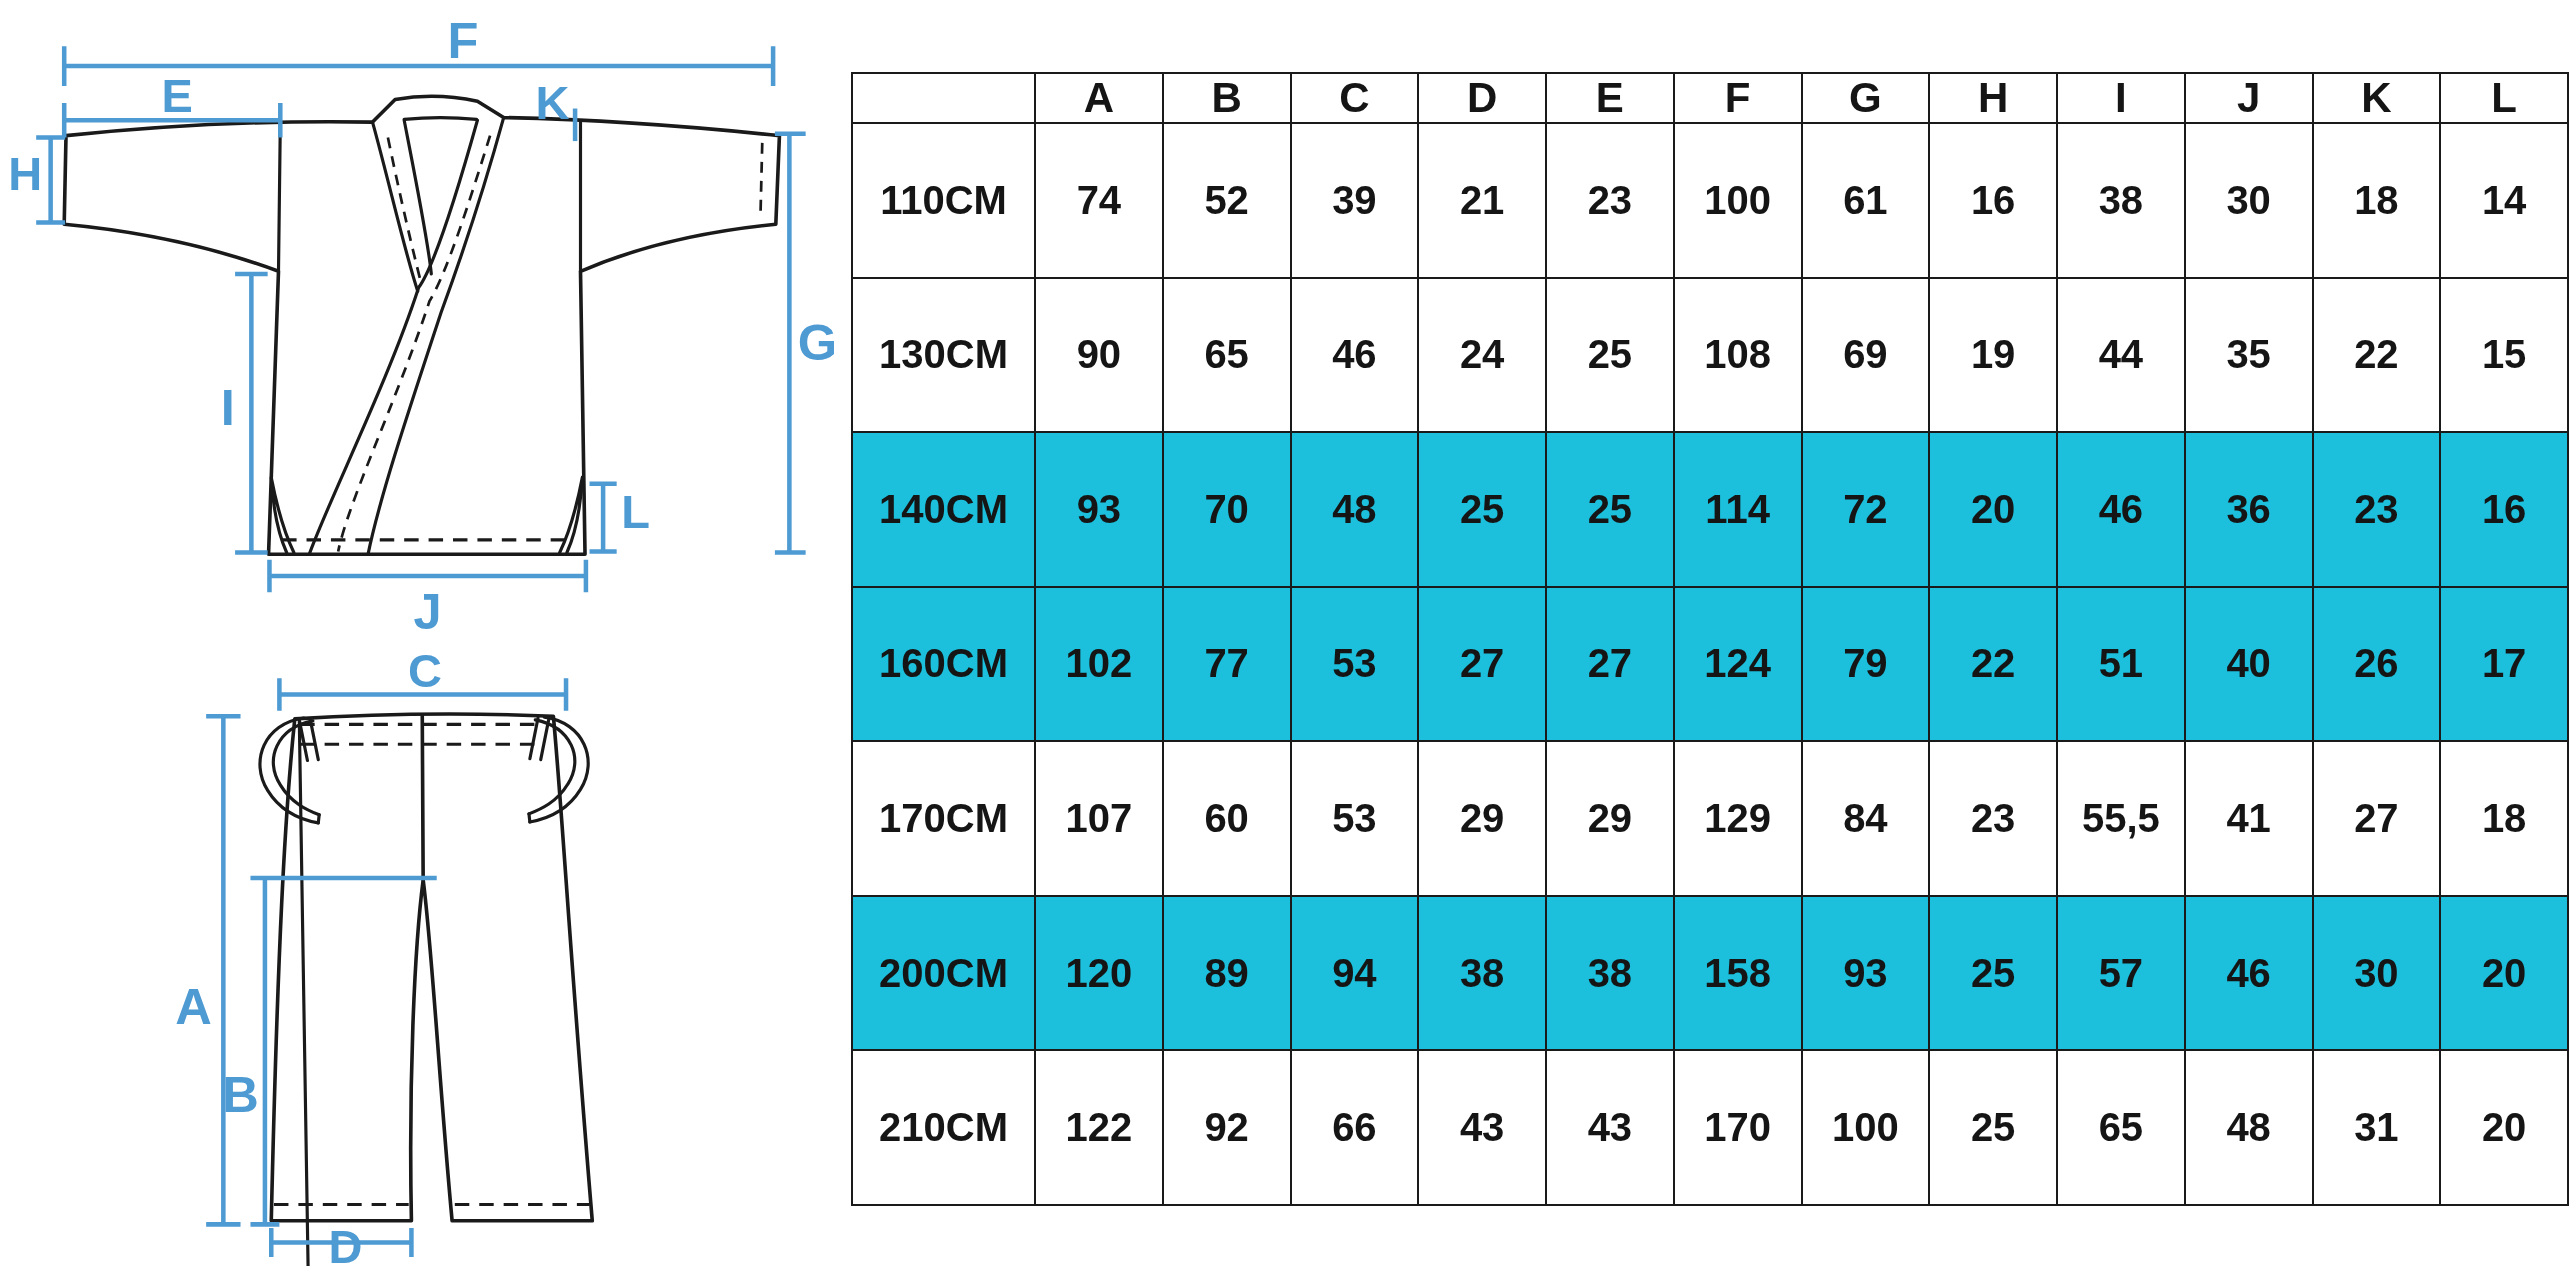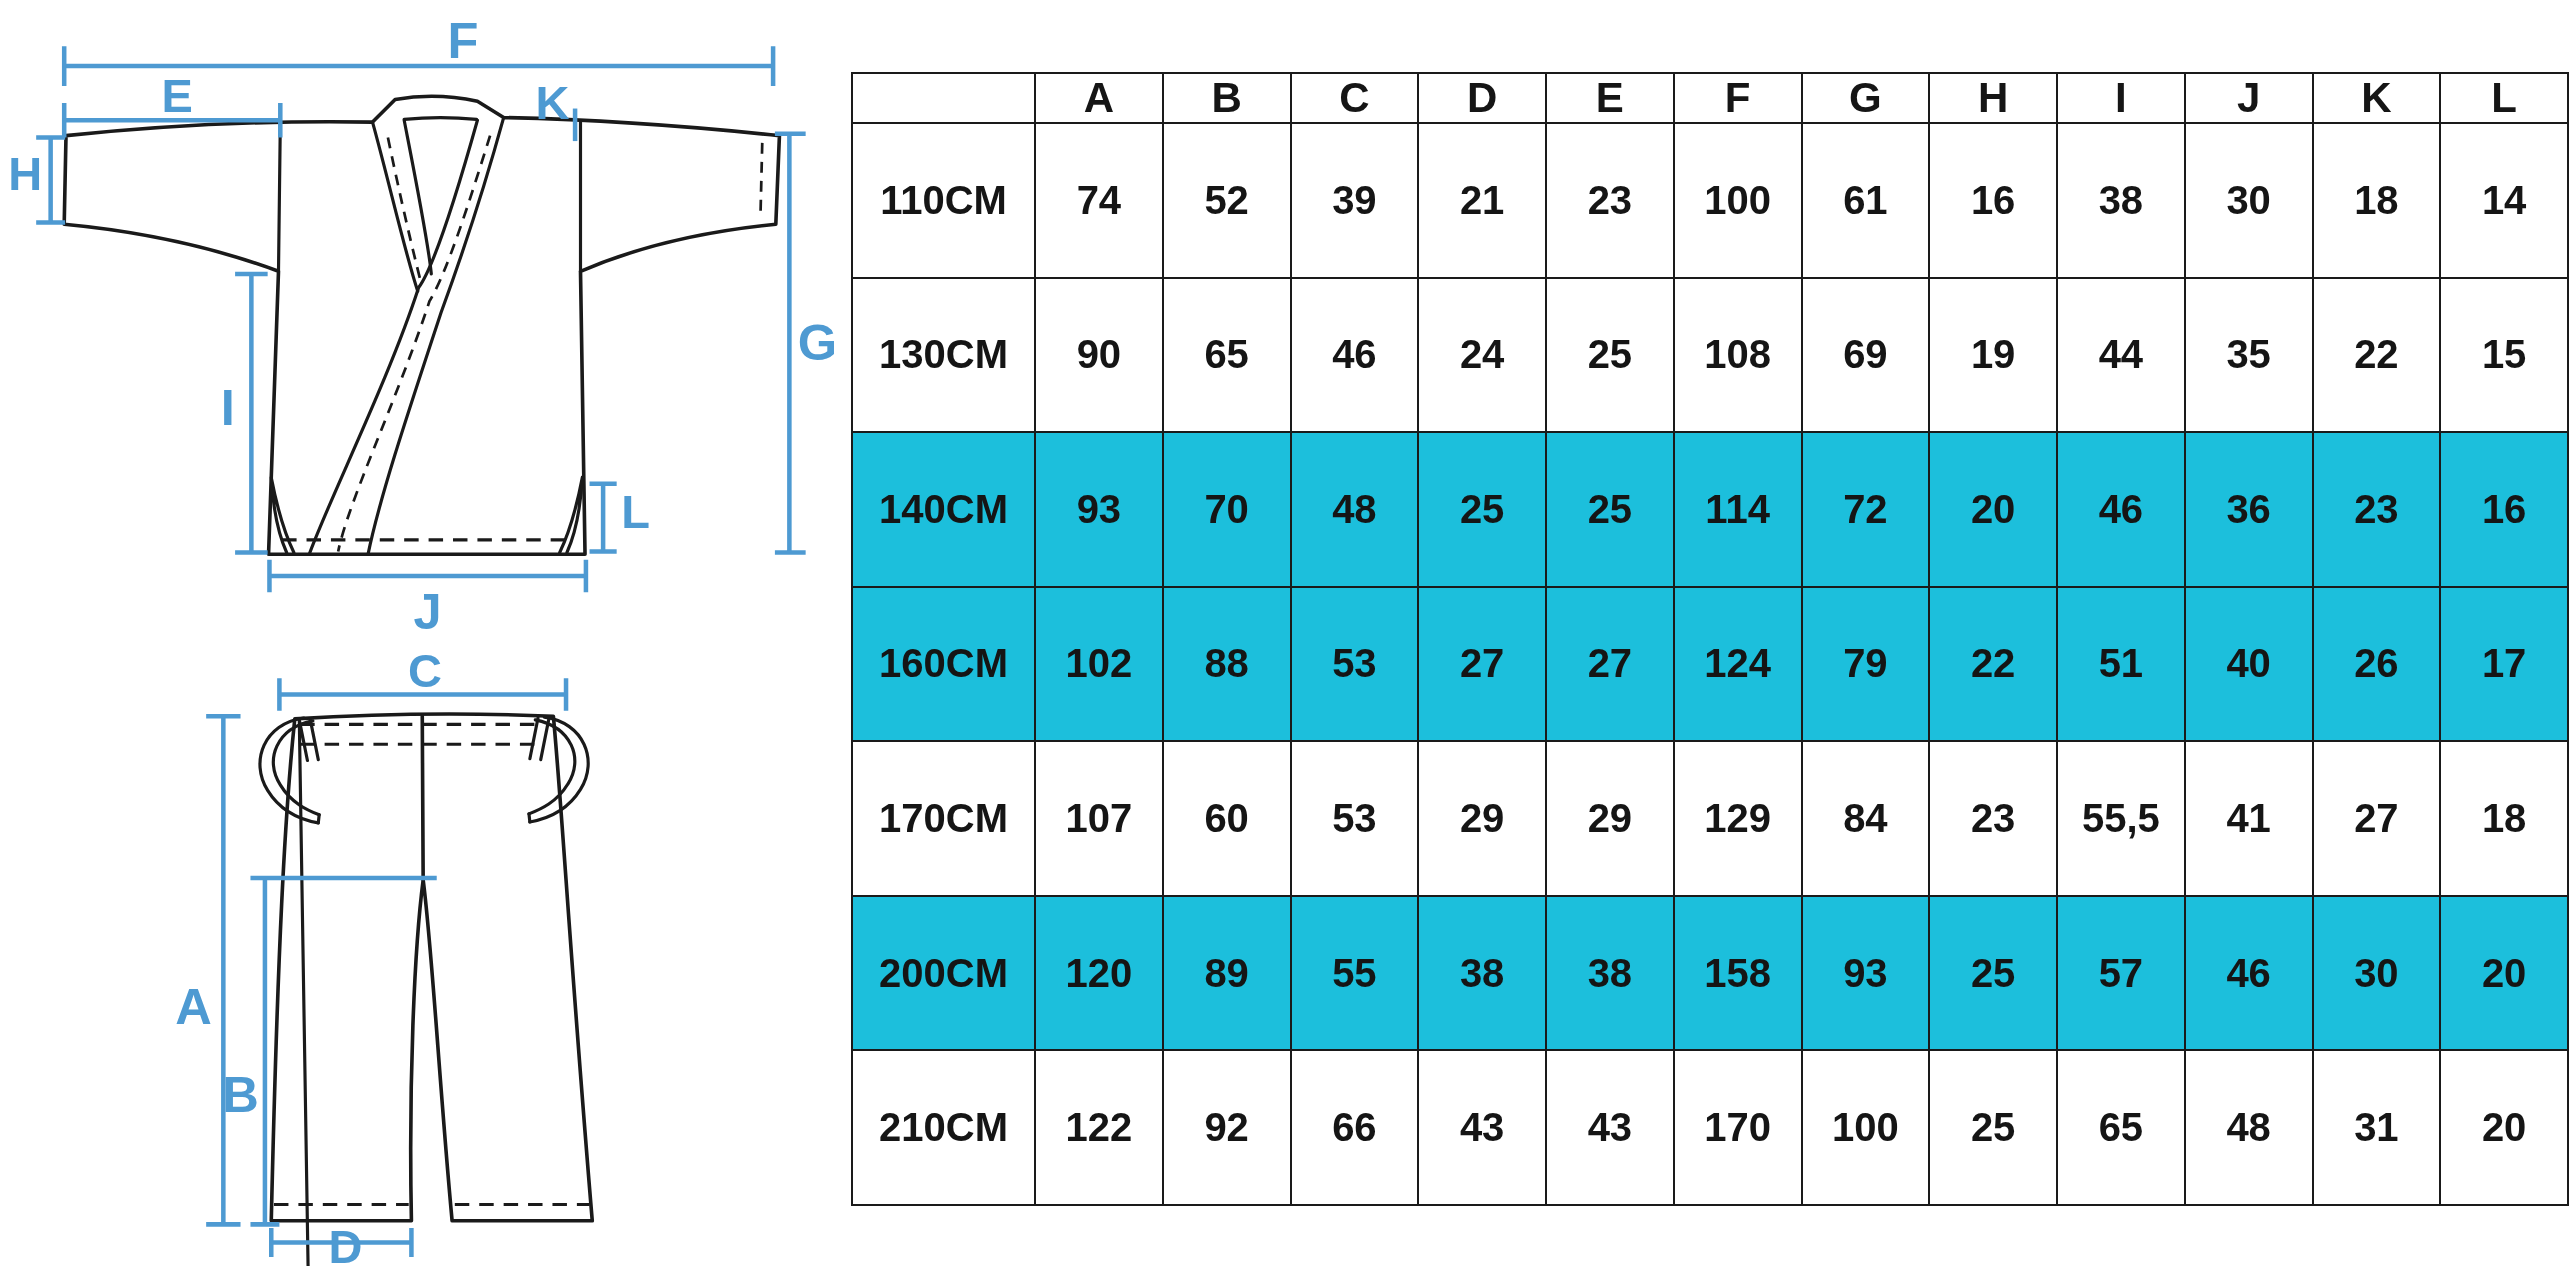--- a/index.html
+++ b/index.html
@@ -186,21 +186,21 @@
           <td>72</td>
           <td>20</td>
           <td>46</td>
           <td>36</td>
           <td>23</td>
           <td>16</td>
         </tr>
         <tr class="highlight">
           <td>160CM</td>
           <td>102</td>
-          <td>88</td>
+          <td>77</td>
           <td>53</td>
           <td>27</td>
           <td>27</td>
           <td>124</td>
           <td>79</td>
           <td>22</td>
           <td>51</td>
           <td>40</td>
           <td>26</td>
           <td>17</td>
@@ -217,21 +217,21 @@
           <td>23</td>
           <td>55,5</td>
           <td>41</td>
           <td>27</td>
           <td>18</td>
         </tr>
         <tr class="highlight">
           <td>200CM</td>
           <td>120</td>
           <td>89</td>
-          <td>55</td>
+          <td>94</td>
           <td>38</td>
           <td>38</td>
           <td>158</td>
           <td>93</td>
           <td>25</td>
           <td>57</td>
           <td>46</td>
           <td>30</td>
           <td>20</td>
         </tr>

